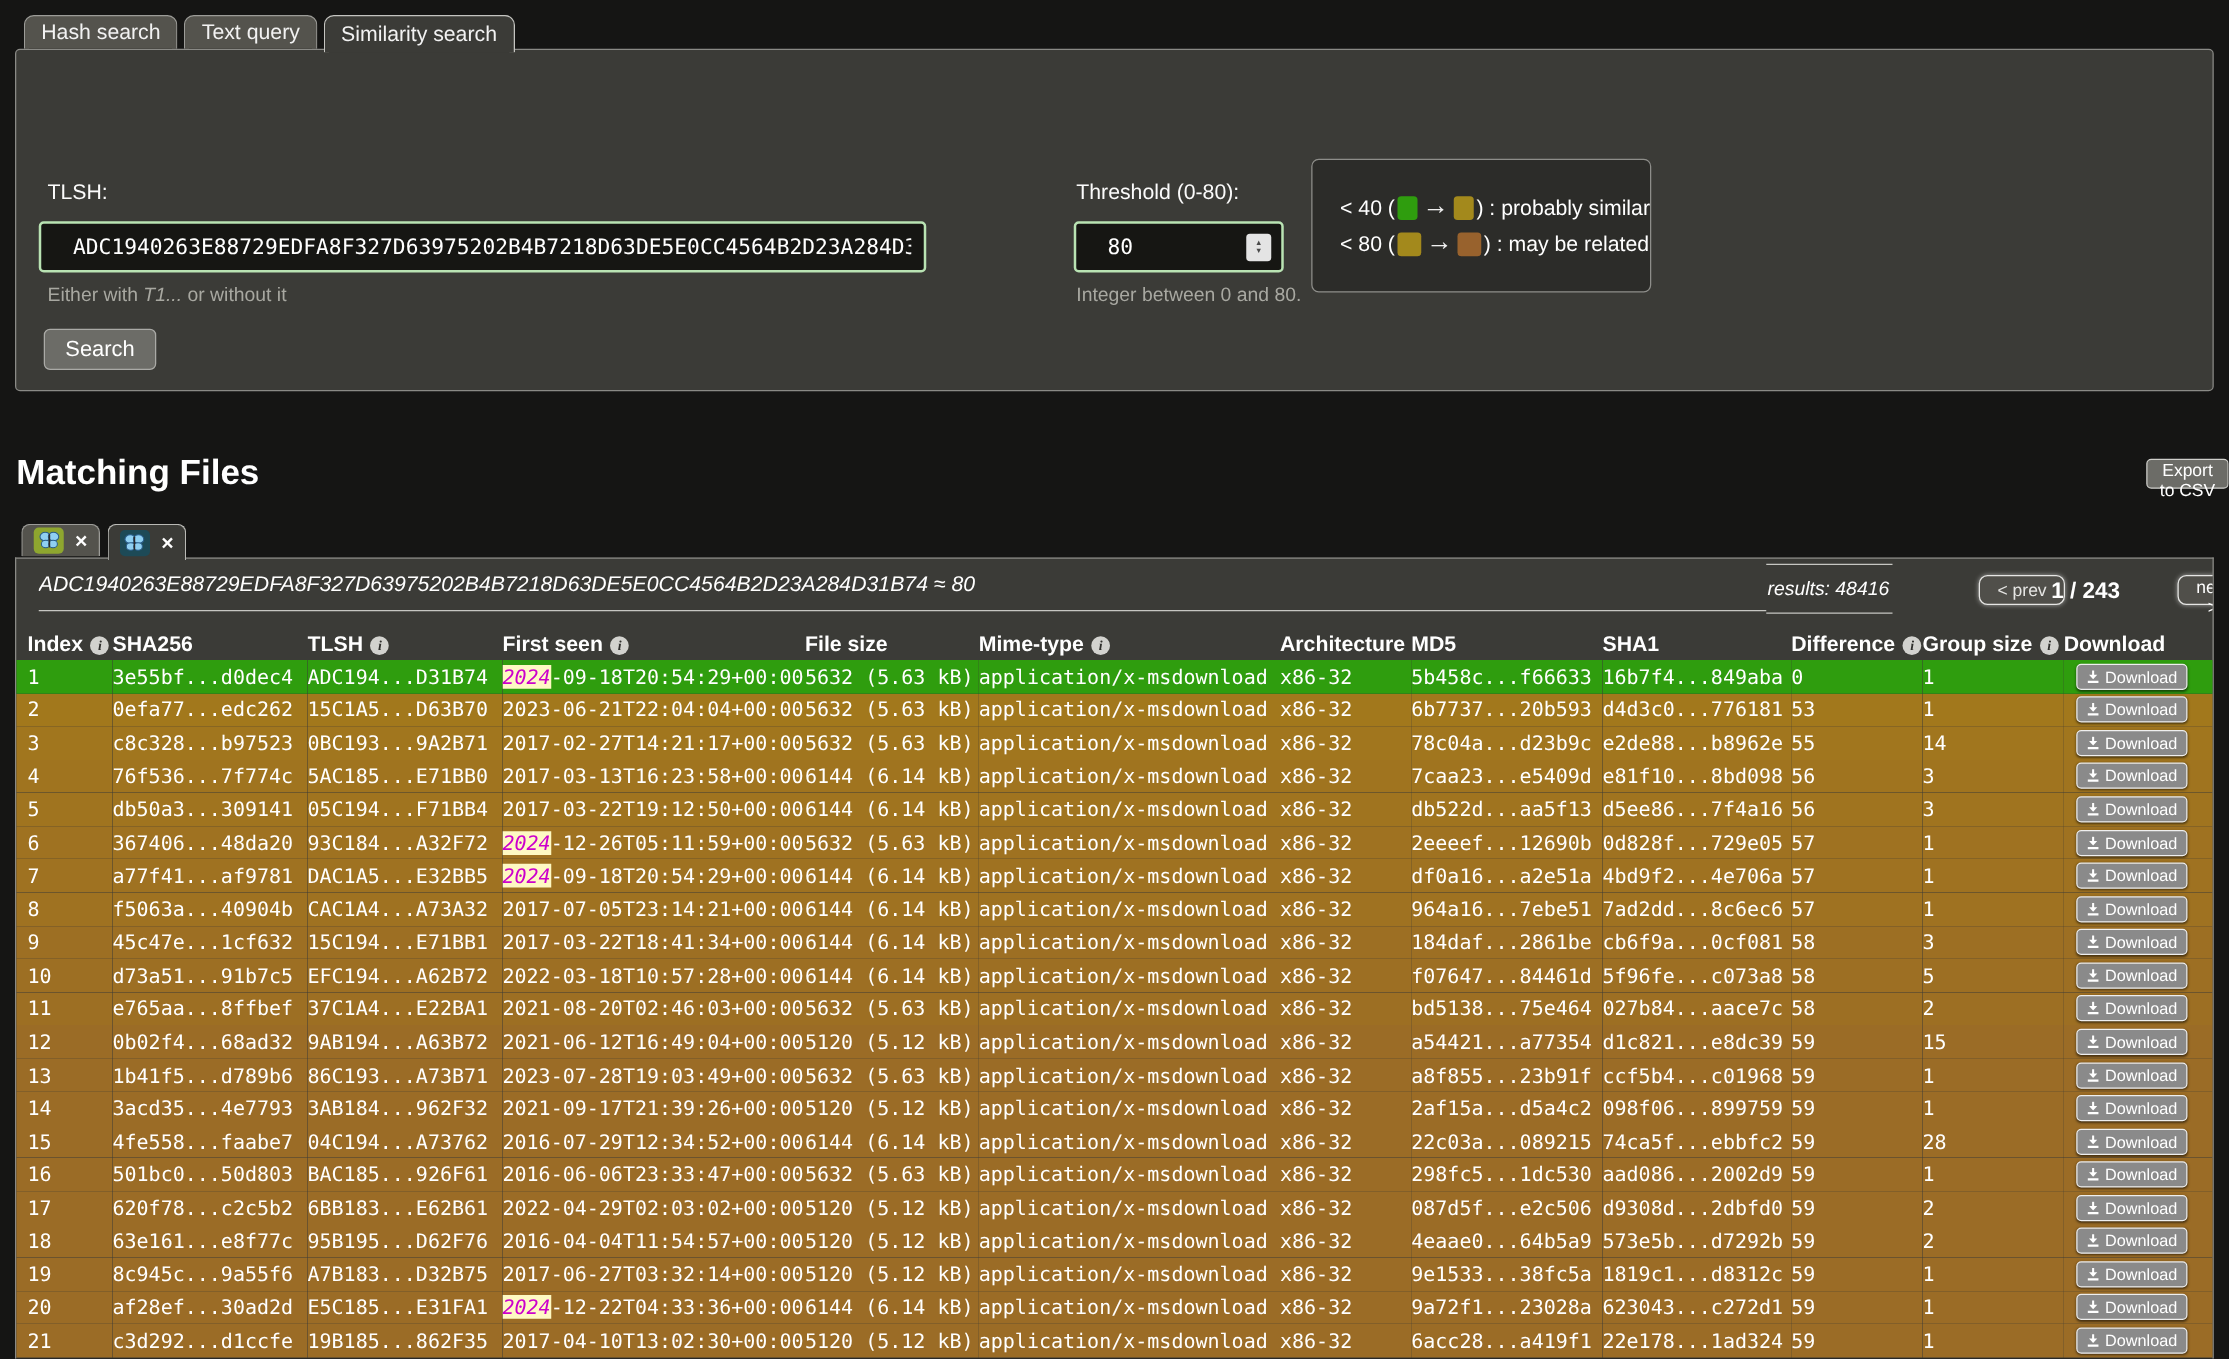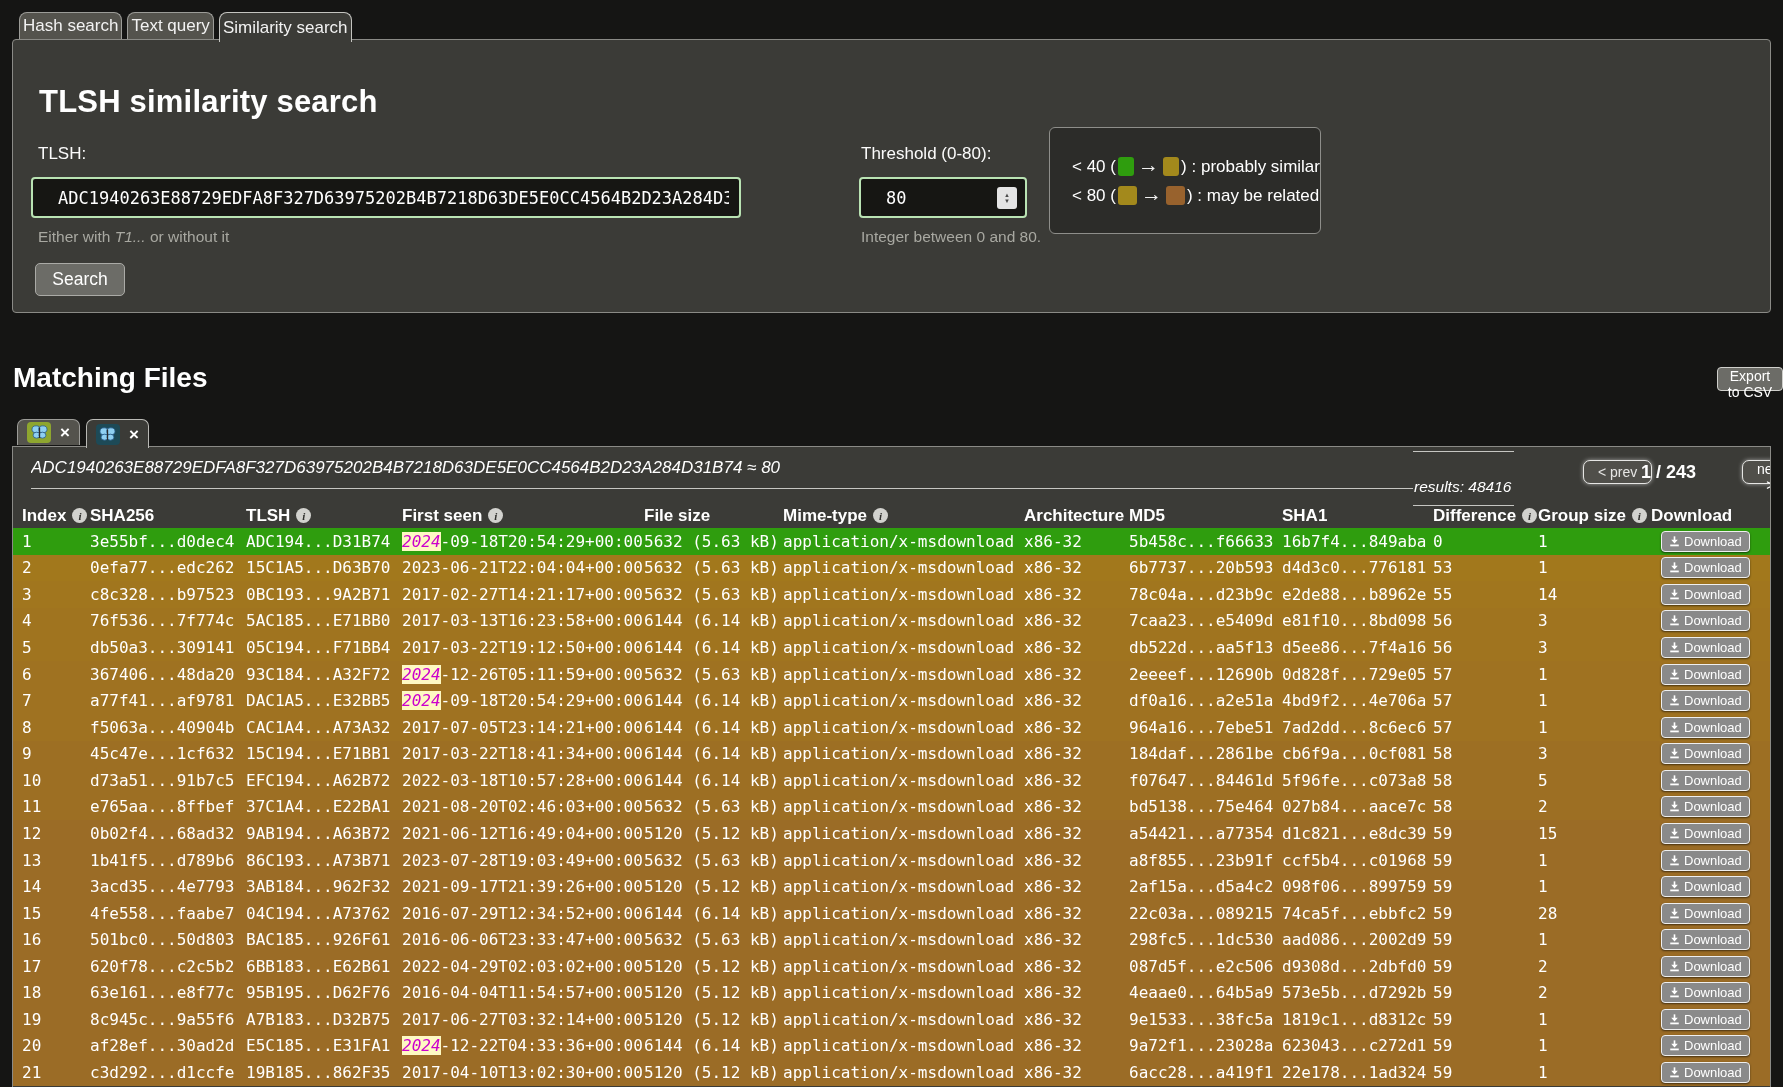--- a/index.html
+++ b/index.html
@@ -2,21 +2,21 @@
 <html><head>
 <meta charset="utf-8">
 <style>
   * { margin:0; padding:0; box-sizing:border-box; }
   html,body { background:#151514; }
   body { font-family:"Liberation Sans", sans-serif; color:#fff; }
   .page { position:relative; width:1783px; height:1087px; overflow:hidden; background:#151514; }
 
   
   .main-tabs { position:absolute; top:12px; left:19px; display:flex; gap:5px; z-index:3; }
-  .mtab { height:27px; padding:0 3px; display:flex; align-items:center; background:#54534d;
+  .mtab { height:27px; padding:0 13px; display:flex; align-items:center; background:#54534d;
           border:1px solid #9c9c98; border-bottom:none; border-radius:8px 8px 0 0;
           font-size:17px; color:#f2f2f2; cursor:default; }
   .mtab.active { background:#3b3b37; border-color:#c4c4c0; height:30px; }
 
   
   .search-panel { position:absolute; left:12px; top:39px; width:1759px; height:274px;
                   background:#3b3b37; border:1px solid #8a8a86; border-radius:4px; z-index:2; }
   .panel-title { position:absolute; left:26px; top:44px; font-size:31px; font-weight:bold; letter-spacing:.2px; }
   .field-label { position:absolute; top:104px; font-size:17px; color:#fbfbfb; }
   .lbl-tlsh { left:25px; }
@@ -52,21 +52,21 @@
   .result-tab.active { background:#3b3b37; border-color:#b9b9b5; height:29px; }
   .butterfly-chip { width:24px; height:21px; border-radius:4px; display:flex; align-items:center; justify-content:center; }
   .tab-close { font-size:17px; font-weight:bold; color:#fff; line-height:1; cursor:pointer; }
 
   
   .results-panel { position:absolute; left:12px; top:446px; width:1759px; height:642px;
                    background:#3b3b37; border:1px solid #8a8a86; border-bottom:none; z-index:2; overflow:hidden; }
   .query-text { position:absolute; left:18px; top:11px; width:1382px; font-style:italic; font-size:17px;
                 padding-bottom:10px; border-bottom:1px solid #c6c6c2; white-space:nowrap; overflow:hidden; }
   .results-count { position:absolute; left:1400px; top:4px; width:101px; font-style:italic; font-size:15.5px;
-                   padding:26px 0 9px 1px; border-top:1px solid #c6c6c2; border-bottom:1px solid #c6c6c2; }
+                   padding:11px 0 9px 1px; border-top:1px solid #c6c6c2; border-bottom:1px solid #c6c6c2; }
   .pg-btn { position:absolute; top:13px; height:24px; padding:0 14px; font-size:14px; border-radius:7px;
             border:1px solid #e6e6e4; background:#504f4a; color:#e6e6e4;
             box-shadow:0 0 4px rgba(255,255,255,.55); }
   .prev-btn { left:1570px; }
   .next-btn { left:1685px; color:#fff;margin-left:44px; }
   .page-current { position:absolute; left:1628px; top:15px; font-size:18px; font-weight:bold;text-align:center; }
 
   
   .results-table { position:absolute; left:0; top:56px; width:1758px; border-collapse:collapse; table-layout:fixed; }
   .results-table th { text-align:left; font-size:17px; font-weight:bold; height:25px; white-space:nowrap; overflow:hidden; }
@@ -87,21 +87,20 @@
 
 <div class="page">
 
   <div class="main-tabs">
     <div class="mtab">Hash search</div>
     <div class="mtab">Text query</div>
     <div class="mtab active">Similarity search</div>
   </div>
 
   <section class="search-panel">
-    <h1 class="panel-title">TLSH similarity search</h1>
 
     <label class="field-label lbl-tlsh">TLSH:</label>
     <input class="text-input inp-tlsh" value="ADC1940263E88729EDFA8F327D63975202B4B7218D63DE5E0CC4564B2D23A284D31B74" style="">
     <div class="hint hint-tlsh"><span>Either with </span><i>T1...</i><span> or without it</span></div>
 
     <label class="field-label lbl-thr">Threshold (0-80):</label>
     <input class="text-input inp-thr" value="80" style="">
     <div class="spinner">
         <span>▲</span>
         <span>▼</span>

